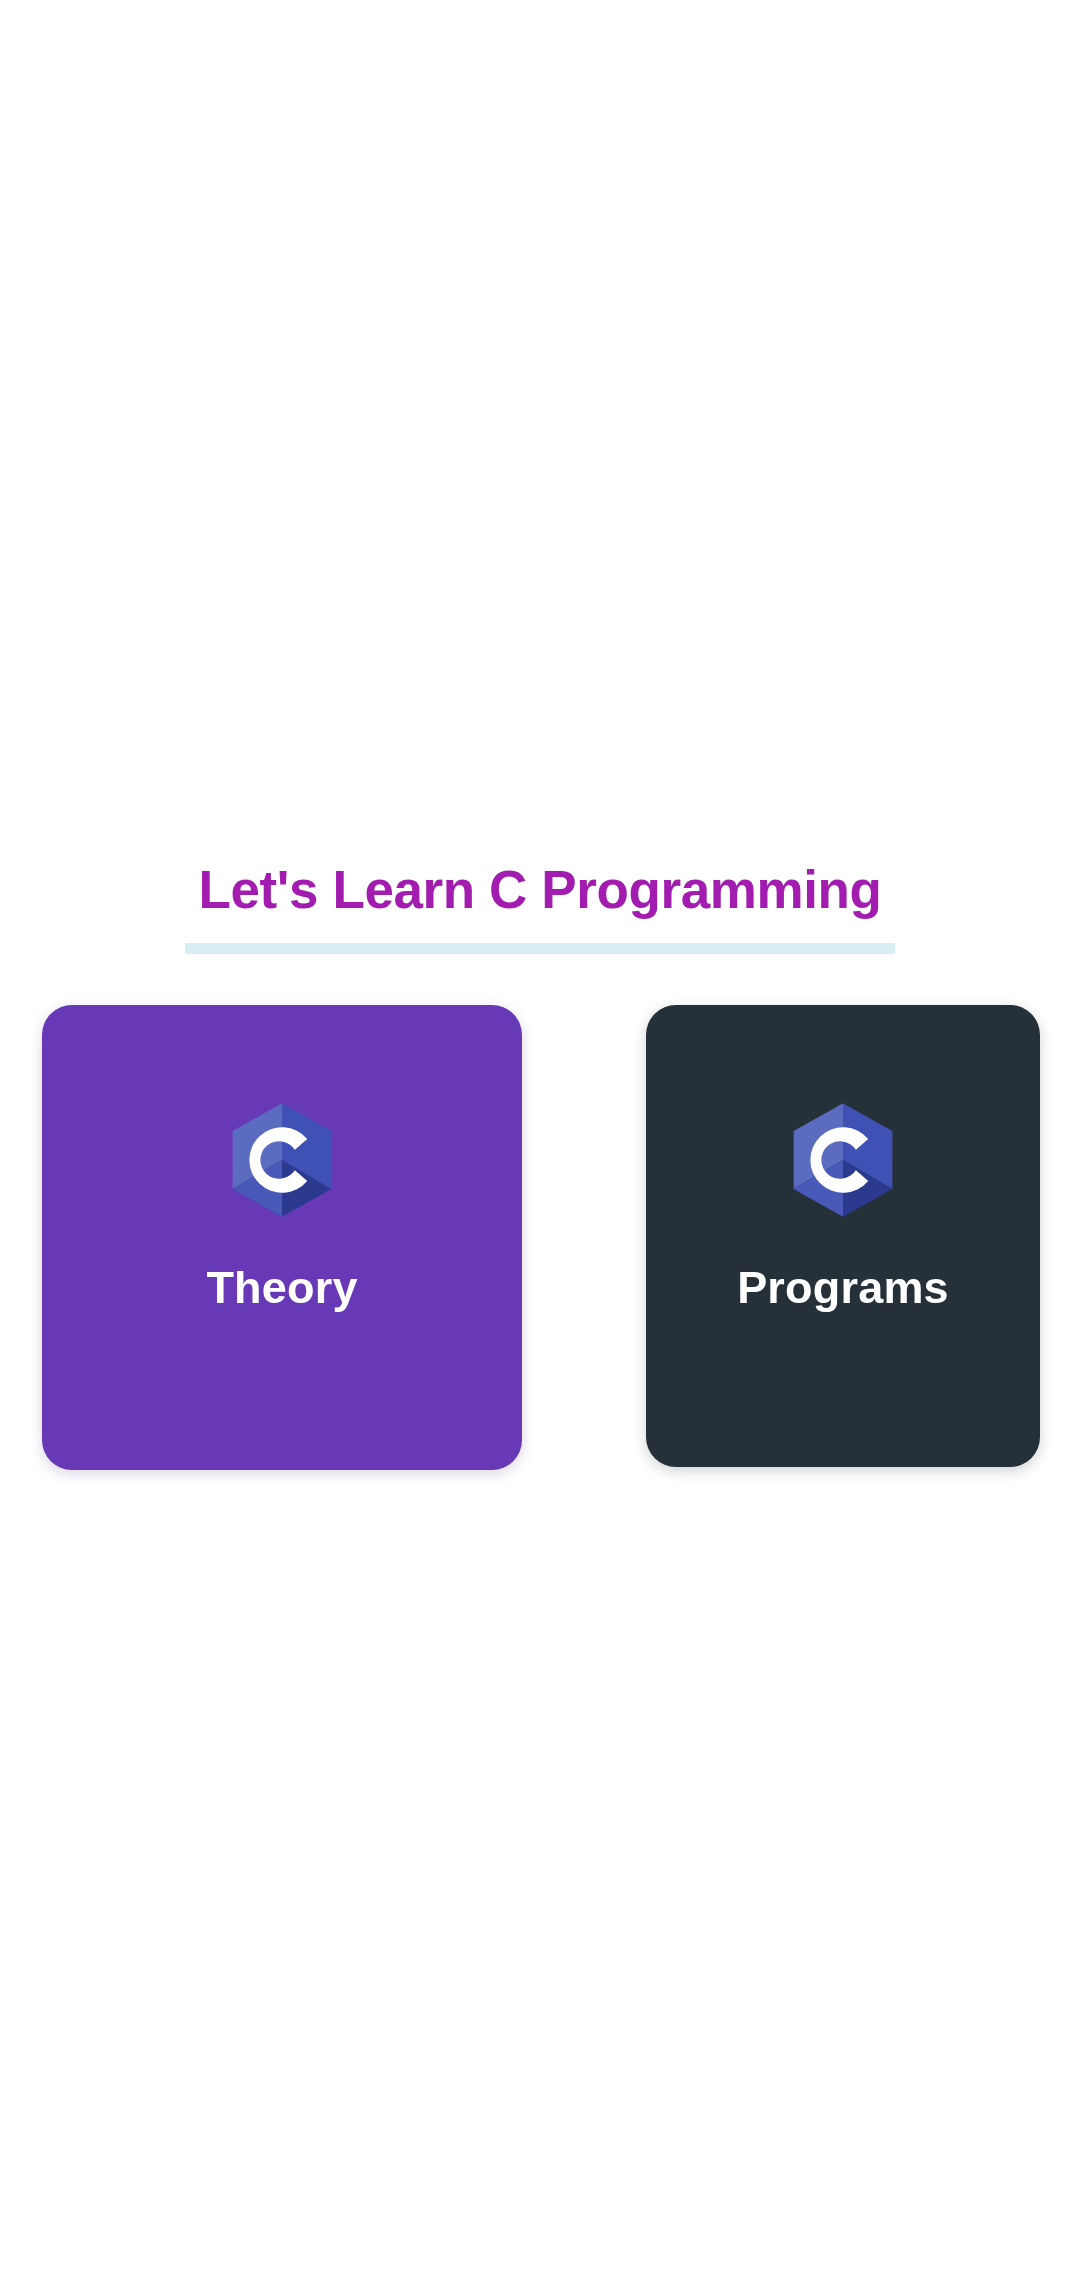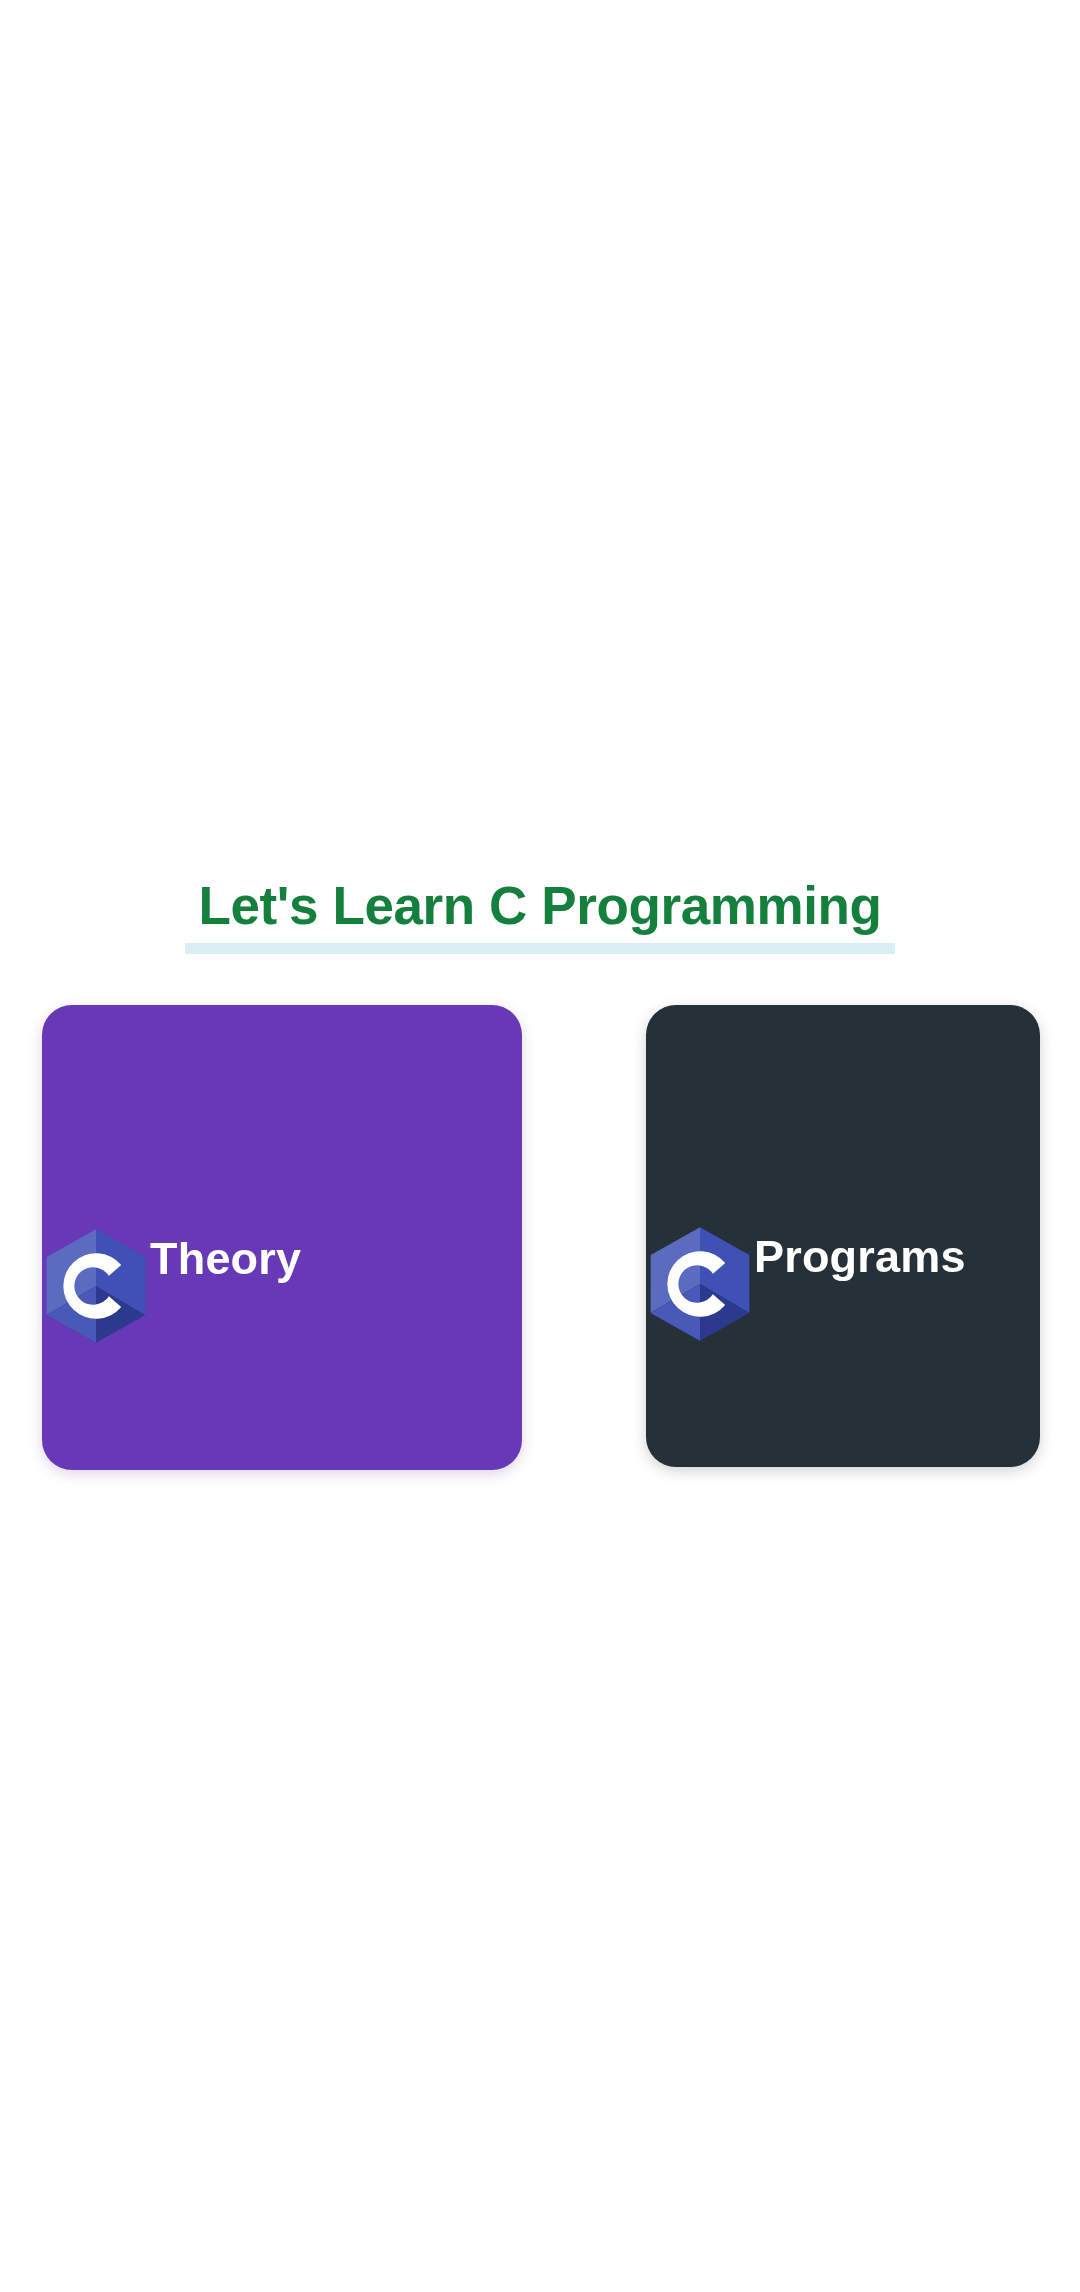--- a/index.html
+++ b/index.html
@@ -25,26 +25,26 @@
   
   .header-block {
     position: absolute;
     left: 0;
     top: 855px;
     width: 1080px;
     text-align: center;
   }
 
   .page-title {
-    margin: 16px;
+    margin: 0;
     font-size: 53px;
     line-height: 70px;
     font-weight: 700;
     letter-spacing: -0.4px;
-    color: #15803d;
+    color: #a21caf;
     font-family: "Liberation Sans", "DejaVu Sans", sans-serif;
     white-space: nowrap;
   }
 
   .title-underline {
     position: absolute;
     left: 185px;
     top: 88px;
     width: 710px;
     height: 11px;
@@ -62,21 +62,21 @@
     display: flex;
     justify-content: space-between;
     align-items: flex-start;
   }
 
   .card {
     position: relative;
     box-sizing: border-box;
     border-radius: 30px;
     display: flex;
-    flex-direction: row;
+    flex-direction: column;
     align-items: center;
     justify-content: flex-start;
     overflow: hidden;
   }
 
   .card-theory {
     width: 480px;
     height: 465px;
     background: #6739b7;
     box-shadow: 0 4px 14px rgba(60, 30, 110, 0.18);

